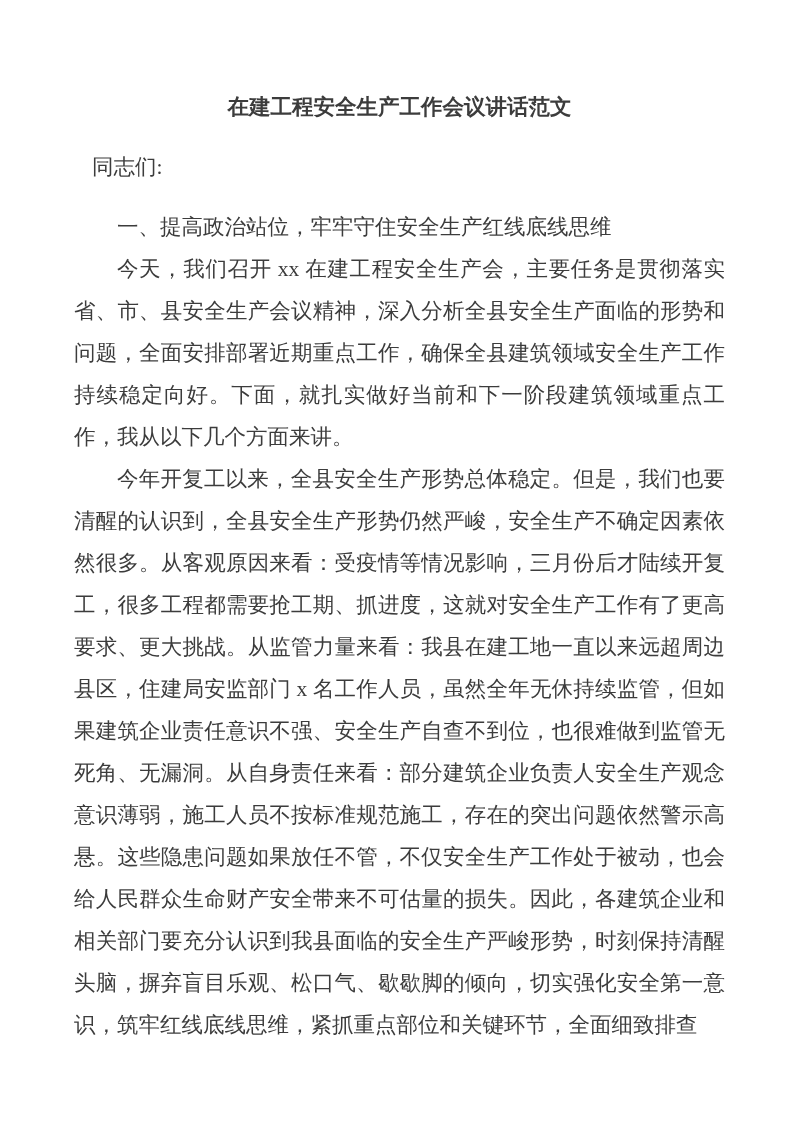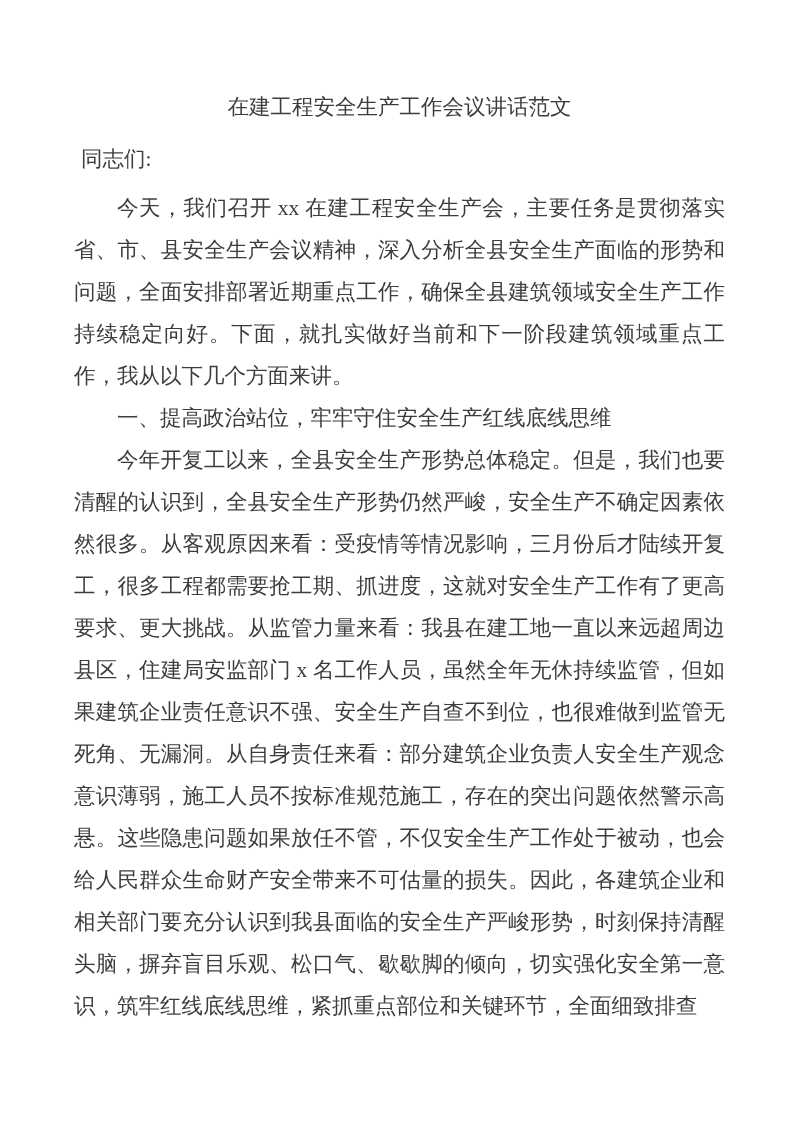--- a/index.html
+++ b/index.html
@@ -19,27 +19,27 @@
     padding: 86px 68px 0 74px;
     background: #ffffff;
     font-family: "Liberation Serif", "DejaVu Serif", serif;
     font-size: 21.5px;
     line-height: 42px;
     color: #3c3c3c;
   }
   .title {
     margin: 0 0 10px 0;
     font-size: 21.5px;
-    font-weight: normal;
+    font-weight: bold;
     text-align: center;
     line-height: 42px;
     white-space: nowrap;
   }
   .salutation {
-    margin: 7px;
+    margin: 18px;
     text-align: left;
   }
   .para {
     margin: 0;
     text-align: justify;
     text-justify: inter-ideograph;
   }
   .indent {
     text-indent: 43px;
   }
@@ -50,17 +50,17 @@
     font-weight: 400;
   }
 </style>
 </head>
 <body style="background: rgb(255, 255, 255);">
 
 <div class="page" style="background: rgb(255, 255, 255); color: rgb(60, 60, 60);">
   <h1 class="title">在建工程安全生产工作会议讲话范文</h1>
   <p class="salutation">同志们:</p>
   <div>
+      <p class="para indent heading"><span>一、提高政治站位，牢牢守住安全生产红线底线思维</span></p>
       <p class="para indent"><span>今天，我们召开 xx 在建工程安全生产会，主要任务是贯彻落实省、市、县安全生产会议精神，深入分析全县安全生产面临的形势和问题，全面安排部署近期重点工作，确保全县建筑领域安全生产工作持续稳定向好。下面，就扎实做好当前和下一阶段建筑领域重点工作，我从以下几个方面来讲。</span></p>
-      <p class="para indent heading"><span>一、提高政治站位，牢牢守住安全生产红线底线思维</span></p>
       <p class="para indent"><span>今年开复工以来，全县安全生产形势总体稳定。但是，我们也要清醒的认识到，全县安全生产形势仍然严峻，安全生产不确定因素依然很多。</span><b>从客观原因来看：</b><span>受疫情等情况影响，三月份后才陆续开复工，很多工程都需要抢工期、抓进度，这就对安全生产工作有了更高要求、更大挑战。</span><b>从监管力量来看：</b><span>我县在建工地一直以来远超周边县区，住建局安监部门 x 名工作人员，虽然全年无休持续监管，但如果建筑企业责任意识不强、安全生产自查不到位，也很难做到监管无死角、无漏洞。</span><b>从自身责任来看：</b><span>部分建筑企业负责人安全生产观念意识薄弱，施工人员不按标准规范施工，存在的突出问题依然警示高悬。这些隐患问题如果放任不管，不仅安全生产工作处于被动，也会给人民群众生命财产安全带来不可估量的损失。因此，各建筑企业和相关部门要充分认识到我县面临的安全生产严峻形势，时刻保持清醒头脑，摒弃盲目乐观、松口气、歇歇脚的倾向，切实强化安全第一意识，筑牢红线底线思维，紧抓重点部位和关键环节，全面细致排查</span></p>
     </div>
 </div>
 
 </body></html>

